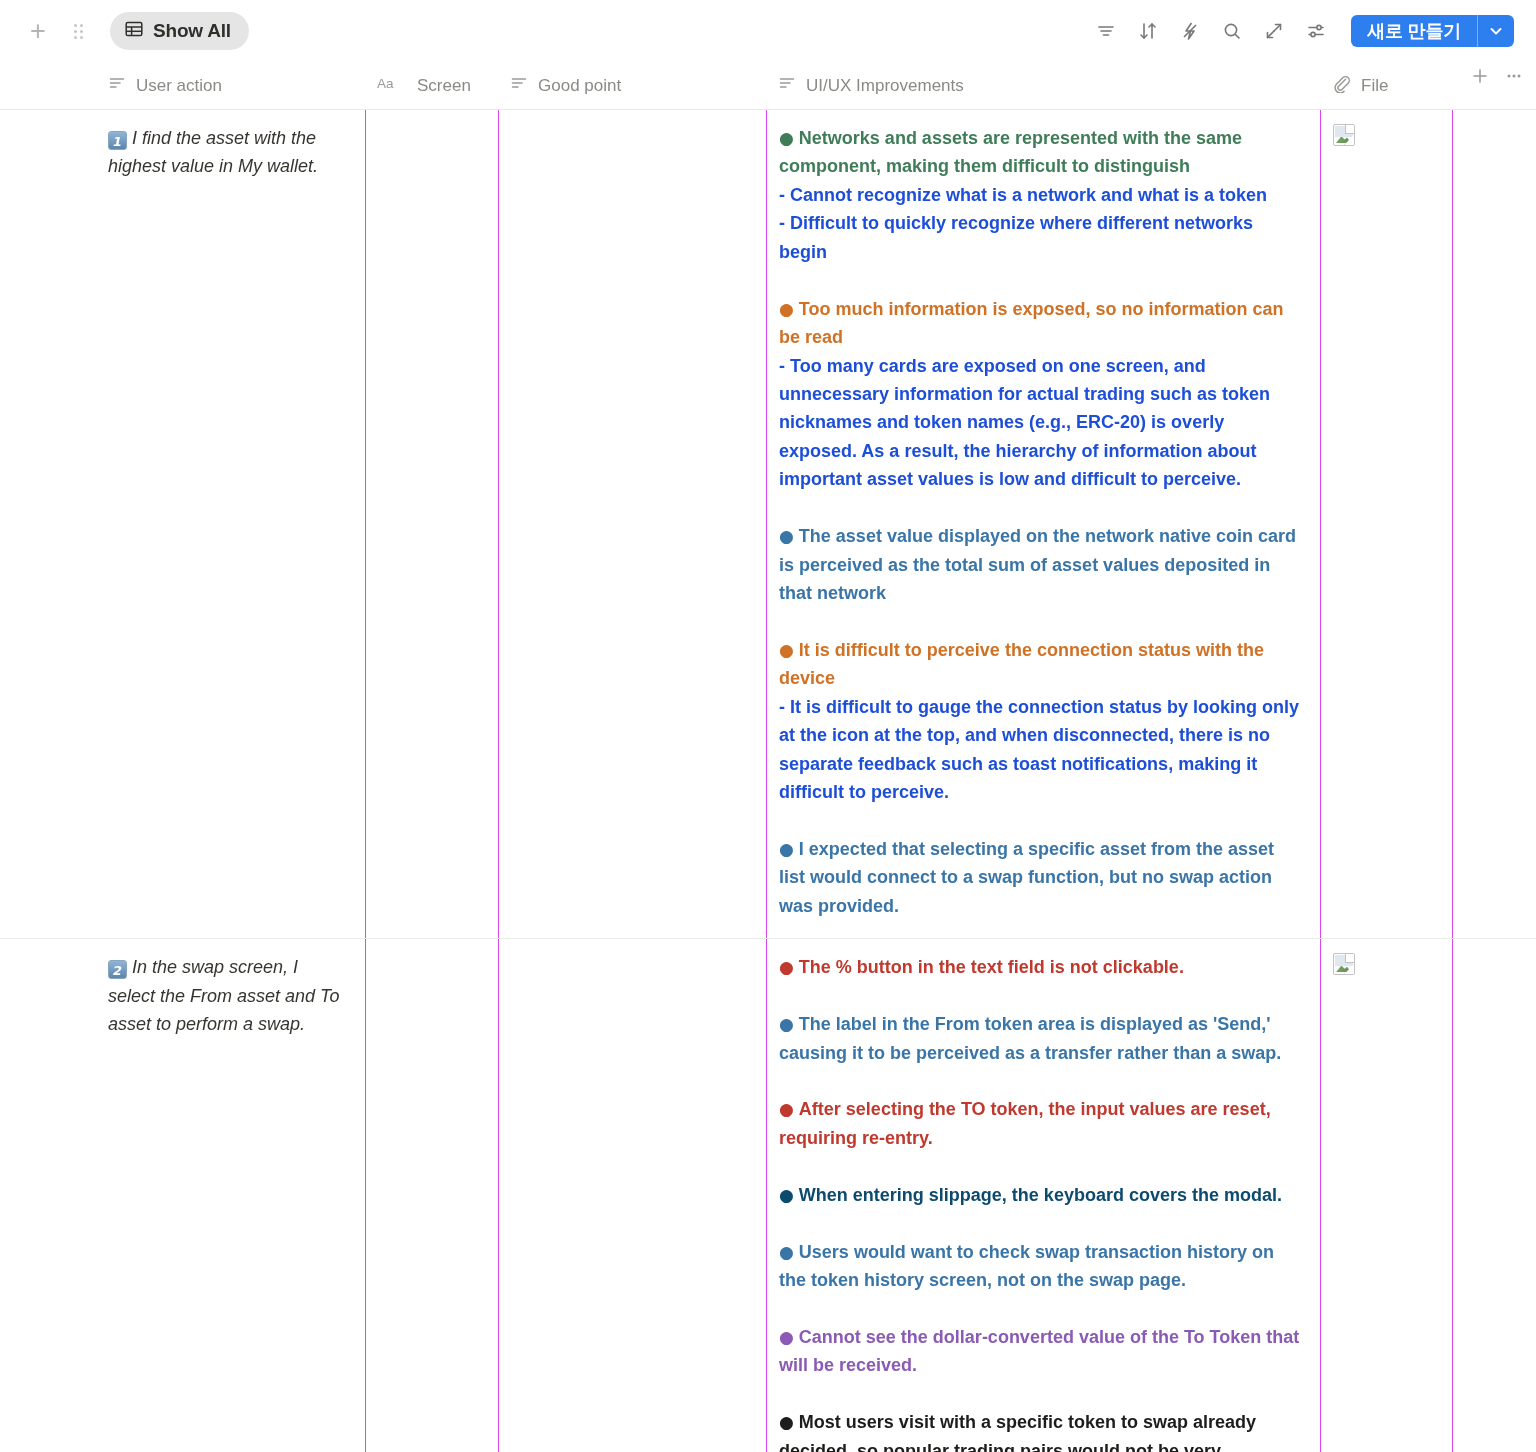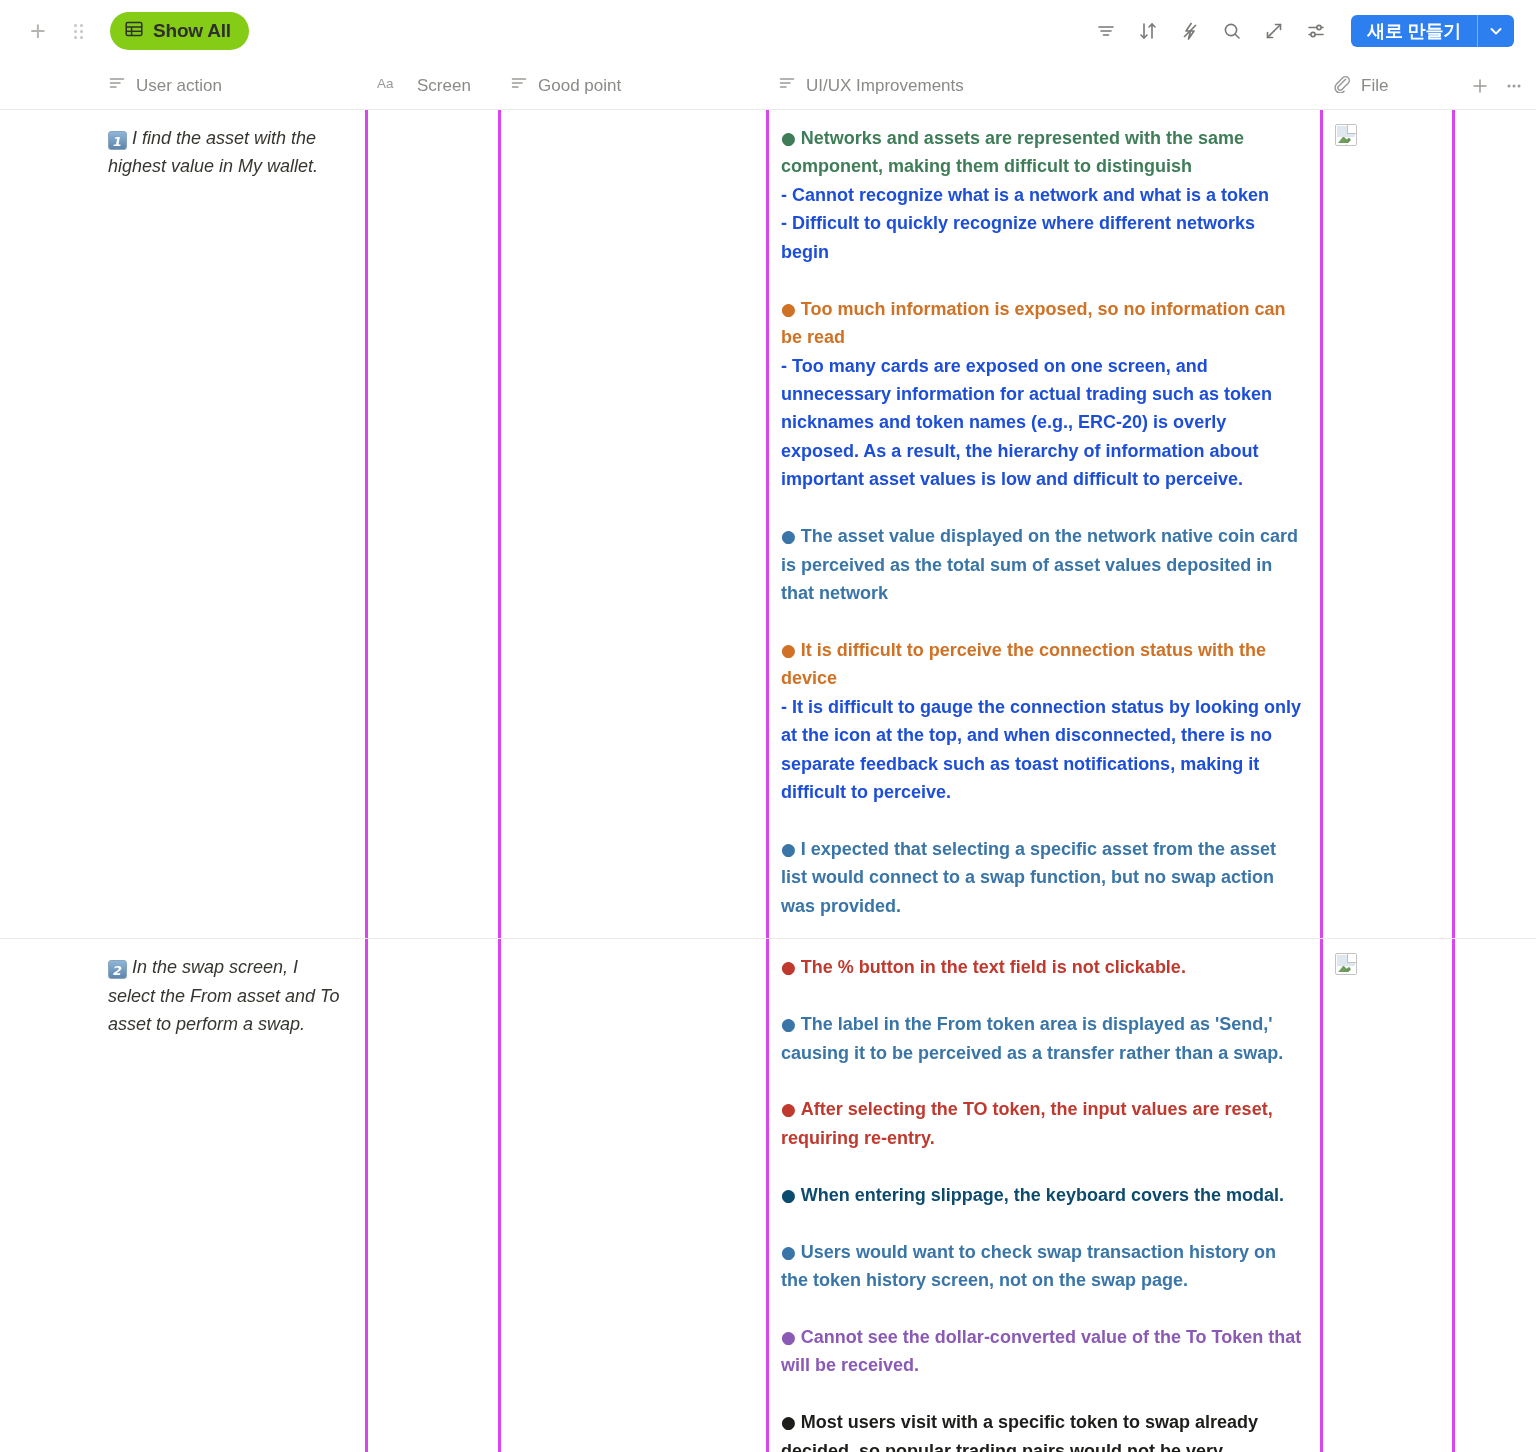--- a/index.html
+++ b/index.html
@@ -29,21 +29,21 @@
     border-radius: 4px;
   }
   .plus-glyph { font-size: 27px; line-height: 1; font-weight: 300; color: #b5b4b1; }
   .dots-handle { display: grid; grid-template-columns: 3px 3px; grid-template-rows: 3px 3px 3px; gap: 3px; }
   .dots-handle i { width: 3px; height: 3px; border-radius: 50%; background: #c6c5c2; display: block; }
 
   .show-all {
     display: flex; align-items: center; gap: 9px;
     height: 38px;
     padding: 0 18px 0 14px;
-    background: #84cc16;
+    background: #e5e5e5;
     border-radius: 19px;
     cursor: pointer;
     margin-left: 6px;
     justify-content: flex-end;
   }
   .show-all .label {
     font-size: 19px; font-weight: 600; color: #2f2f2c; letter-spacing: -0.2px;
   }
 
   .tb-right {
@@ -80,21 +80,21 @@
   }
 
   
   .table {
     position: relative;
     width: 1536px;
   }
   .thead {
     display: flex;
     height: 48px;
-    align-items: center;
+    align-items: flex-start;
     border-bottom: 1px solid #e9e9e7;
     padding-left: 96px;
   }
   .th {
     display: flex; align-items: center; gap: 10px;
     height: 100%;
     padding-left: 12px;
     color: #8b8a87;
     font-size: 17px;
     cursor: pointer;
@@ -115,21 +115,21 @@
   }
 
   .row {
     display: flex;
     border-bottom: 1px solid #ebebe9;
     padding-left: 96px;
     background: #fff;
   }
   .cell {
     padding: 14px 16px 18px 12px;
-    border-left: 3px solid #d946ef;
+    border-left: 1px solid #d946ef;
     flex-shrink: 0;
     min-height: 40px;
   }
   .cell.first { border-left: none; font-style: italic; }
   .cell-user {
     font-size: 18px; line-height: 1.58; color: #37352f;
   }
   .badge-num {
     display: inline-block;
     width: 19px; height: 19px;

